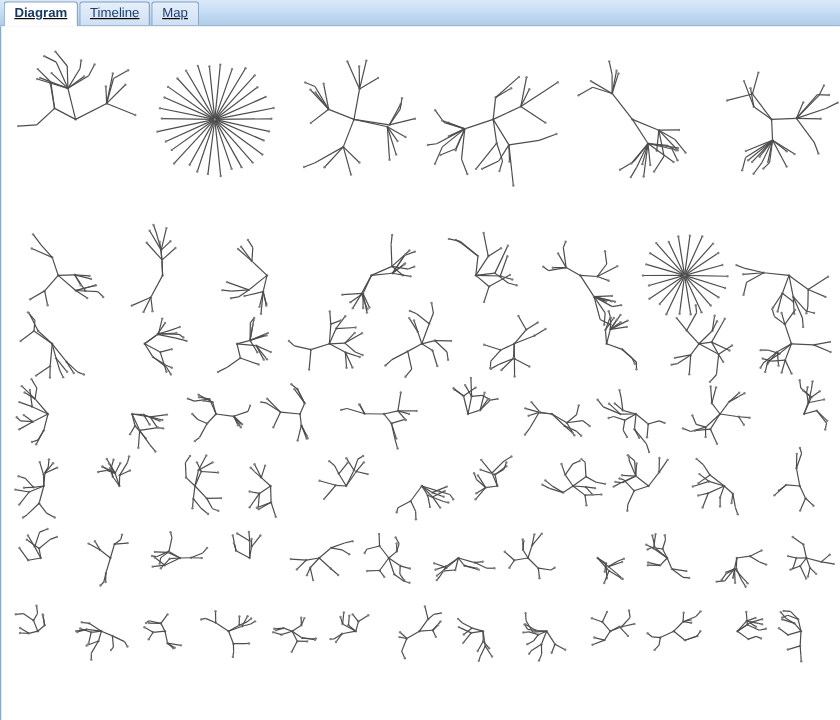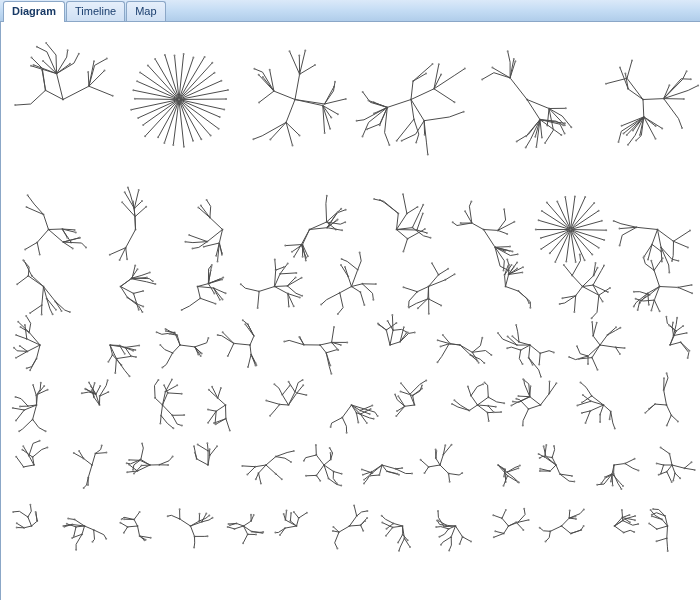--- a/index.html
+++ b/index.html
@@ -13,20 +13,21 @@
     background: #ffffff;
   }
   .tabbar {
     height: 22px;
     background: linear-gradient(to bottom, #dbe9f9 0%, #c4dcf4 50%, #b0cdea 100%);
     border-bottom: 1px solid #8ba7c7;
     display: flex;
     align-items: flex-end;
     padding-left: 3px;
     box-sizing: border-box;
+    text-decoration: underline;
   }
   .tab {
     height: 19px;
     line-height: 18px;
     padding: 0 8px;
     margin-right: 1px;
     border: 1px solid #8ba7c7;
     border-bottom: none;
     border-top-left-radius: 3px;
     border-top-right-radius: 3px;

